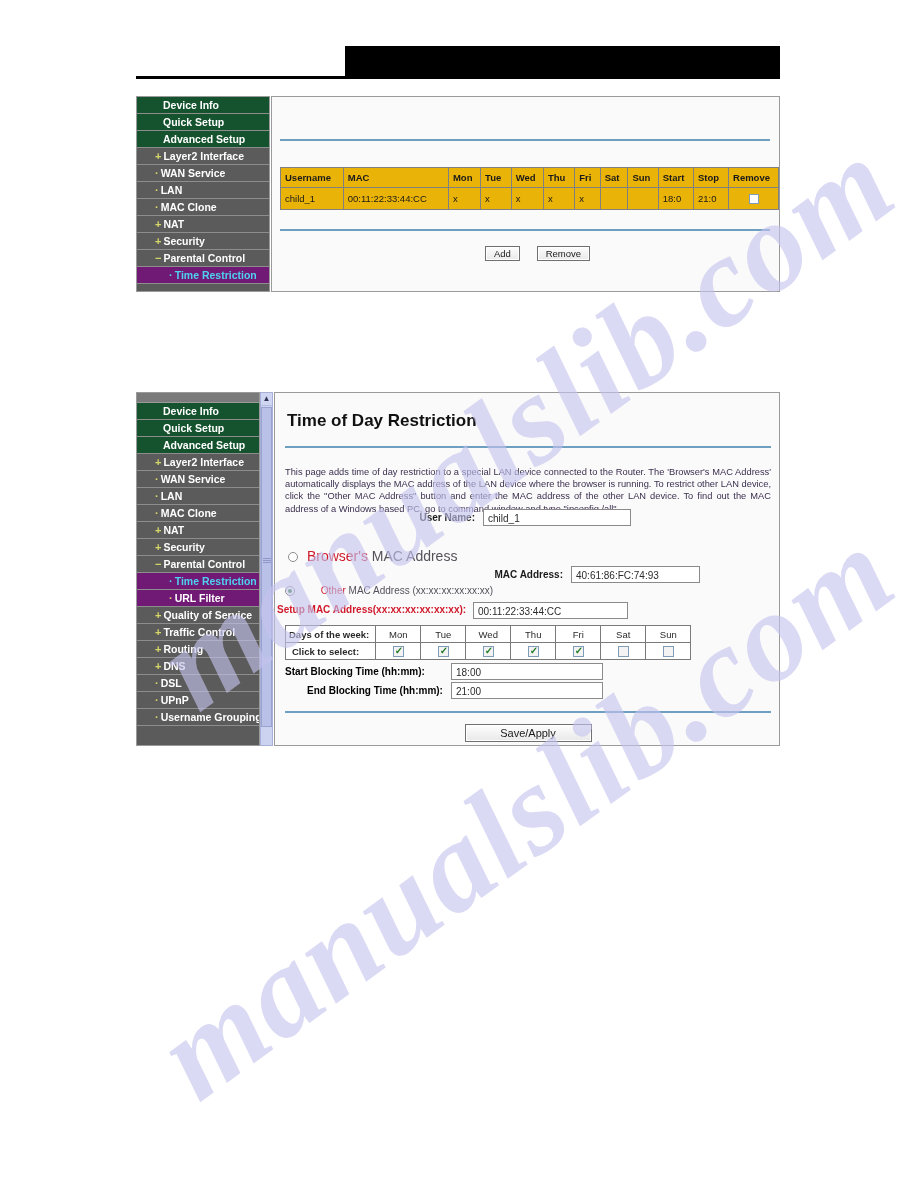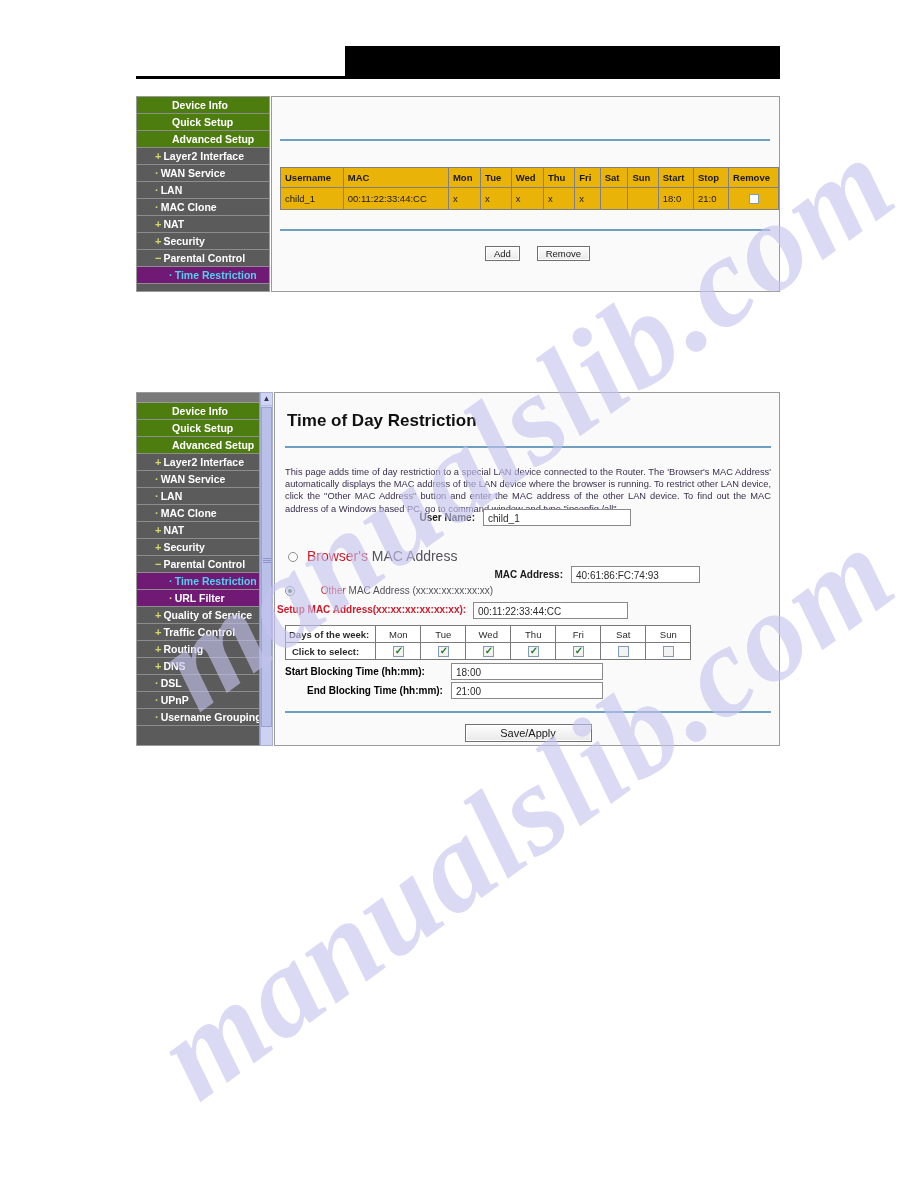--- a/index.html
+++ b/index.html
@@ -99,22 +99,22 @@
     line-height: 17px;
     border-bottom: 1px solid #8d8d8d;
     color: #ffffff;
     font-size: 10.5px;
     font-weight: bold;
     box-sizing: border-box;
     white-space: nowrap;
     overflow: hidden;
   }
   .sb-item.level0 {
-    background: #4d7c0f;
-    padding-left: 35px;
+    background: #14532d;
+    padding-left: 26px;
   }
   .sb-item.level1 {
     background: #5b5b5b;
     padding-left: 18px;
   }
   .sb-item.level2 {
     background: #701a75;
     padding-left: 32px;
   }
   .sb-bullet {

